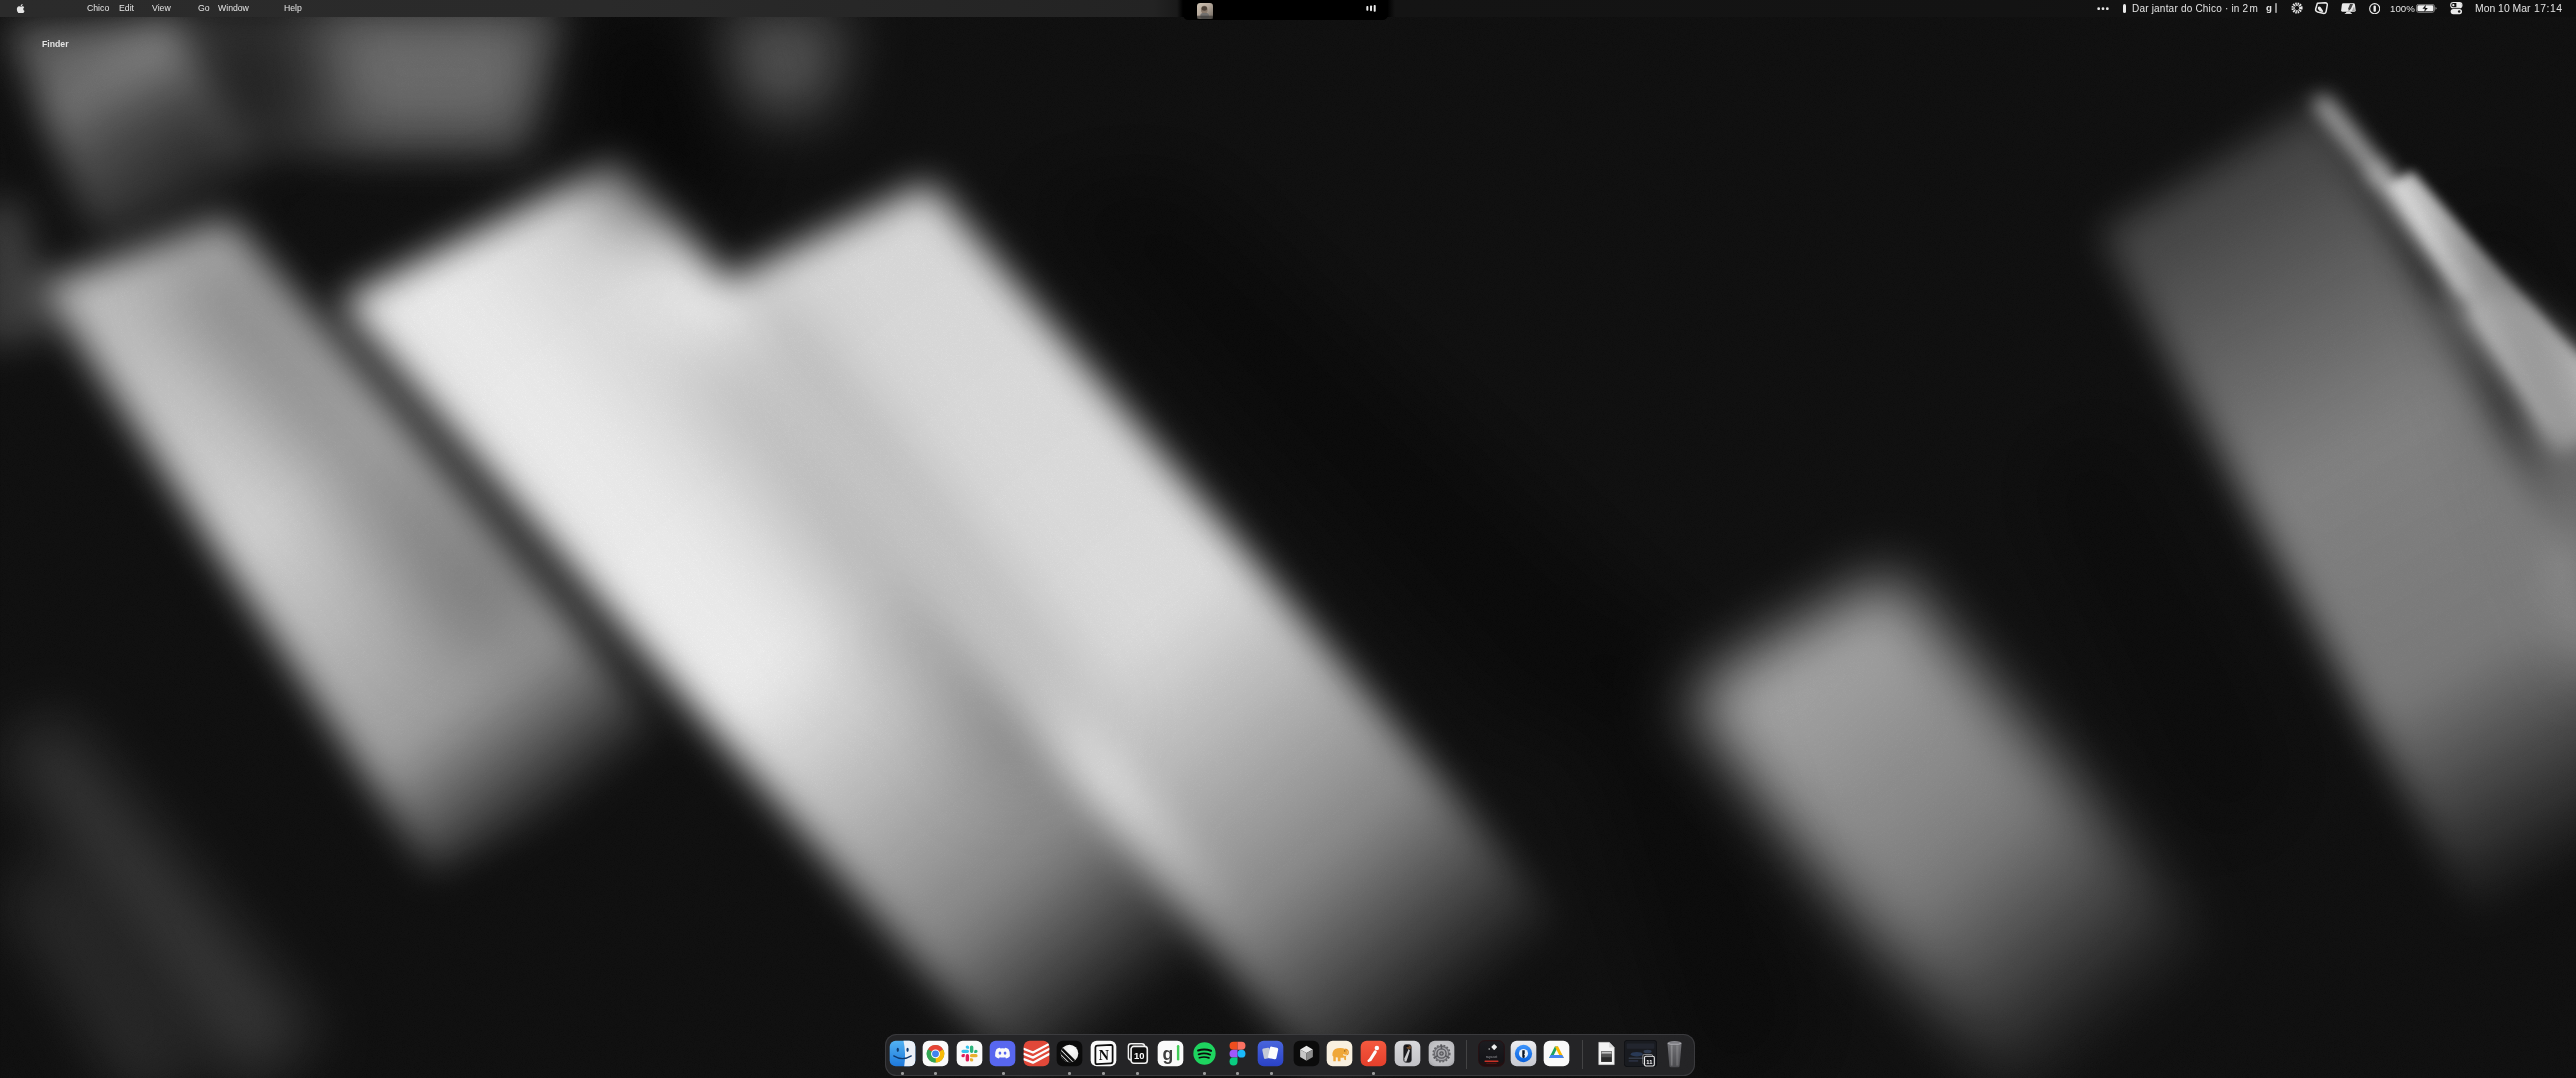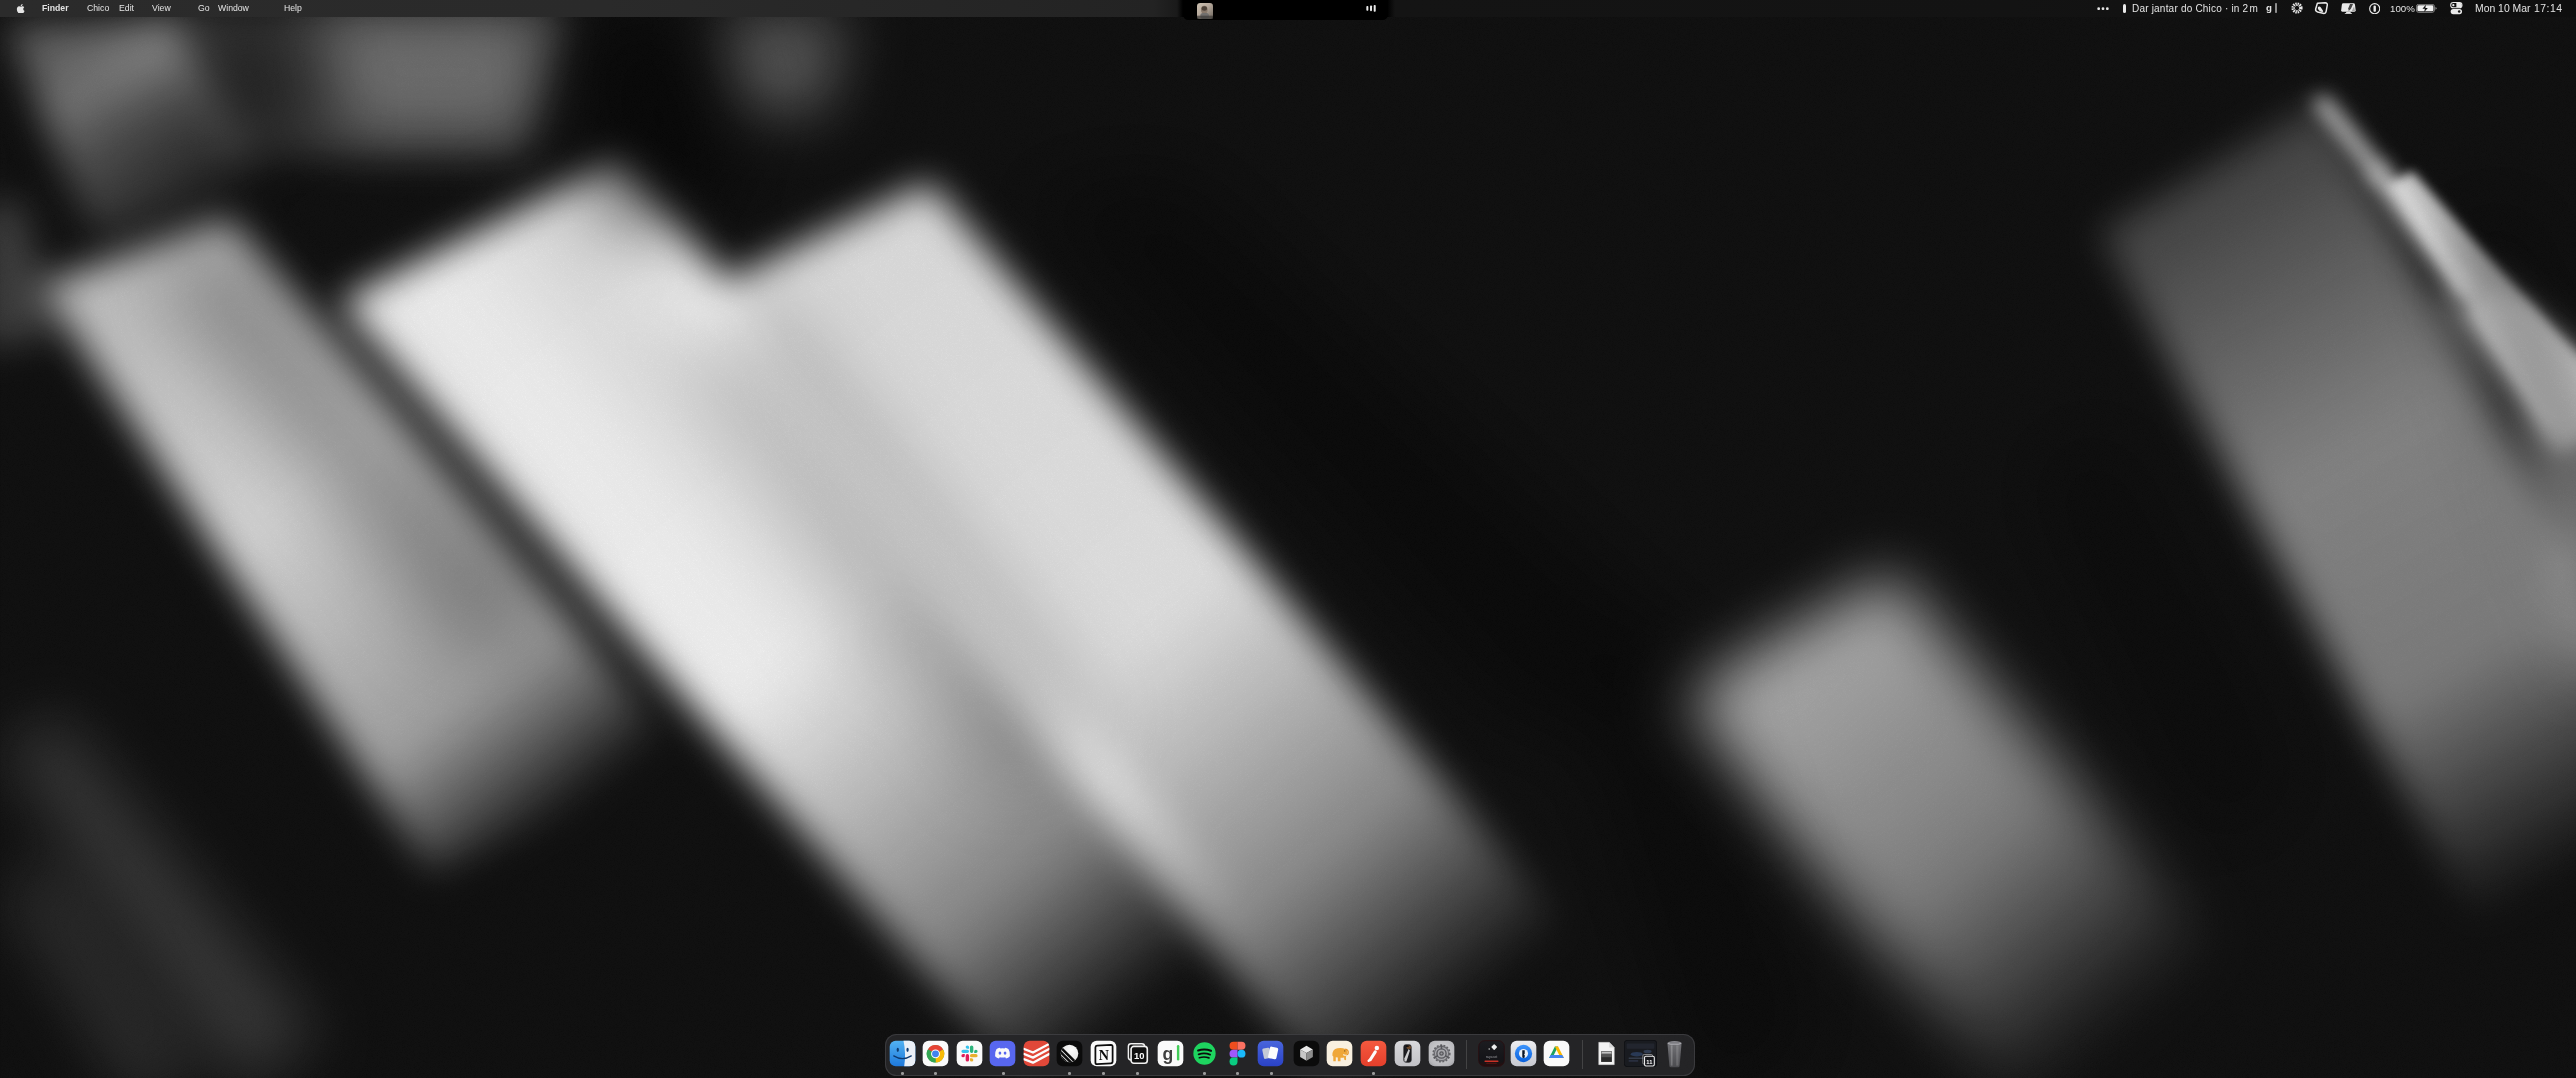--- a/index.html
+++ b/index.html
@@ -122,21 +122,21 @@
 <rect width="3840" height="1607" filter="url(#noise)" opacity="0.03"></rect>
 <rect width="3840" height="1607" filter="url(#noiseb)" opacity="0.05"></rect>
 </svg>
 
 <div id="menubar"></div>
 <div style="position:absolute;left:1183px;top:0;width:205px;height:19.5px;background:#000;border-radius:0 0 5.4px 5.4px;"></div>
 <div id="mbleft">
  <svg class="mi" style="left:16px;top:2.7px;" width="9.4" height="10.7" viewBox="0 0 24 26">
   <path fill="#e8e8e8" d="M12.15 8.9c-.95 0-2.42-1.08-3.96-1.04-2.04.03-3.91 1.18-4.96 3.01-2.12 3.68-.55 9.1 1.52 12.09 1.01 1.45 2.21 3.09 3.79 3.04 1.52-.07 2.09-.99 3.94-.99 1.83 0 2.35.99 3.96.95 1.64-.03 2.68-1.48 3.68-2.95 1.16-1.69 1.64-3.32 1.66-3.41-.04-.01-3.18-1.22-3.22-4.86-.03-3.04 2.48-4.49 2.6-4.56-1.43-2.09-3.62-2.32-4.39-2.38-2-.16-3.68 1.09-4.61 1.09zM15.53 5.83c.84-1.01 1.4-2.43 1.25-3.83-1.21.05-2.66.81-3.53 1.82-.78.9-1.45 2.34-1.27 3.71 1.34.1 2.71-.69 3.56-1.7"></path>
  </svg>
- <span class="mi" style="left:42px;font-weight:700;">Finder</span>
+ <span class="mi" style="left:42px;font-weight:700;margin-top:36px;">Finder</span>
  <span class="mi" style="left:87px;">Chico</span>
  <span class="mi" style="left:119px;">Edit</span>
  <span class="mi" style="left:152px;">View</span>
  <span class="mi" style="left:198px;">Go</span>
  <span class="mi" style="left:218px;">Window</span>
  <span class="mi" style="left:284px;">Help</span>
 </div>
 <div id="mbmid">
  <svg class="mi" style="left:1197px;top:3.4px;height:16px;" width="16" height="16" viewBox="0 0 24 24">
   <defs>

